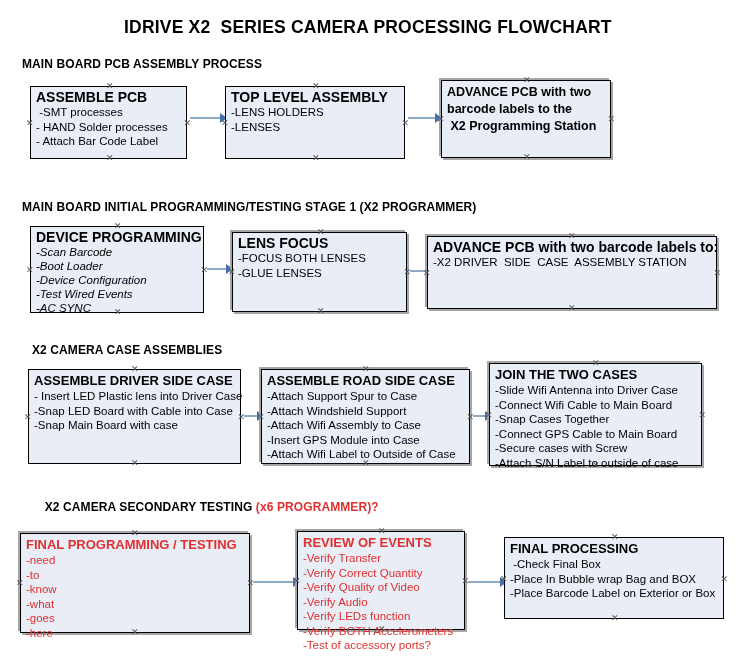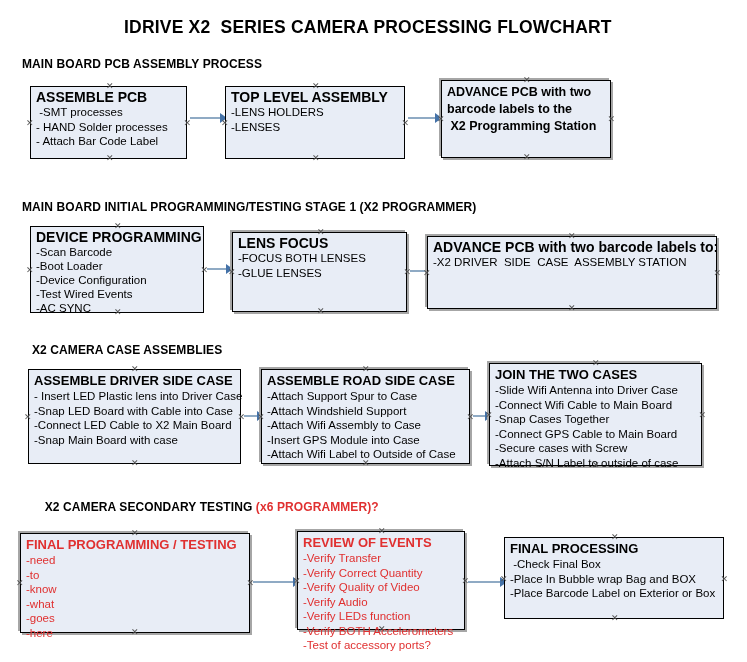--- a/index.html
+++ b/index.html
@@ -65,21 +65,21 @@
   }
   .box-title.big {
     font-size: 13px;
     line-height: 16px;
   }
   .box-line {
     font-size: 11.5px;
     line-height: 14.5px;
     white-space: pre;
   }
-  .box-line.tight { line-height: 14px; }
+  .box-line.tight { line-height: 14px; font-style: italic; }
   .box-title.red, .box-line.red { color: #e03030; }
 
   
   .box-title-multi {
     font-weight: bold;
     font-size: 12.5px;
     line-height: 17px;
     white-space: pre;
   }
 
@@ -213,21 +213,20 @@
     <span class="handle" style="right:-5px; top:32px;">✕</span>
   </div>
 
   <div class="abs section-title" style="left:32px; top:344px;">X2 CAMERA CASE ASSEMBLIES</div>
 
   <div class="abs box" style="left:28px; top:369px; width:213px; height:95px;">
     <div class="box-inner">
       <div class="box-title big">ASSEMBLE DRIVER SIDE CASE</div>
       <div class="box-line">- Insert LED Plastic lens into Driver Case</div>
       <div class="box-line">-Snap LED Board with Cable into Case</div>
-      <div class="box-line">-Connect LED Cable to X2 Main Board</div>
       <div class="box-line">-Snap Main Board with case</div>
     </div>
     <span class="handle" style="left:102px; top:-5px;">✕</span>
     <span class="handle" style="left:102px; bottom:-5px;">✕</span>
     <span class="handle" style="left:-5px; top:43px;">✕</span>
     <span class="handle" style="right:-5px; top:43px;">✕</span>
   </div>
 
   <div>
     <div class="conn-line abs" style="left:244px; top:415px; width:16px;"></div>

